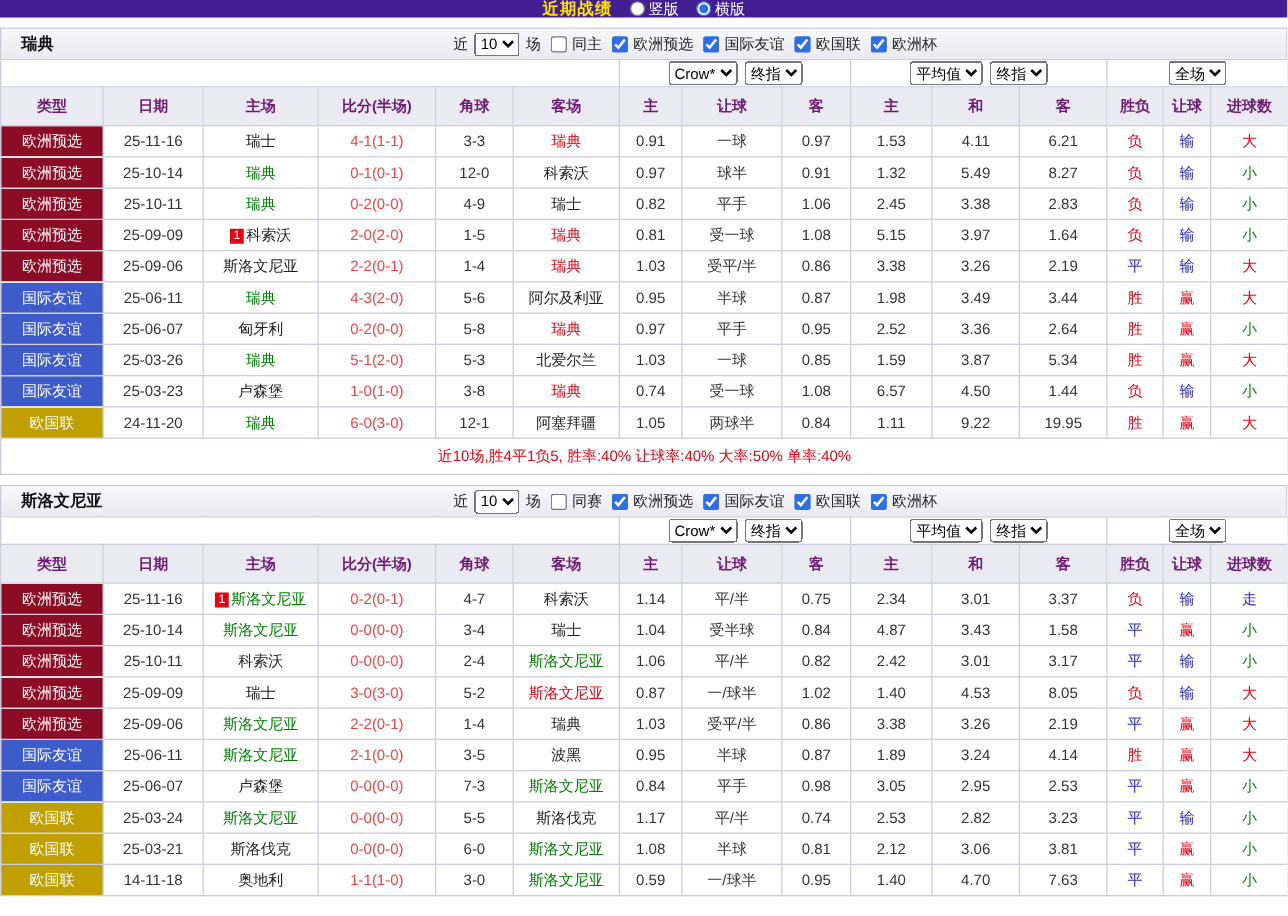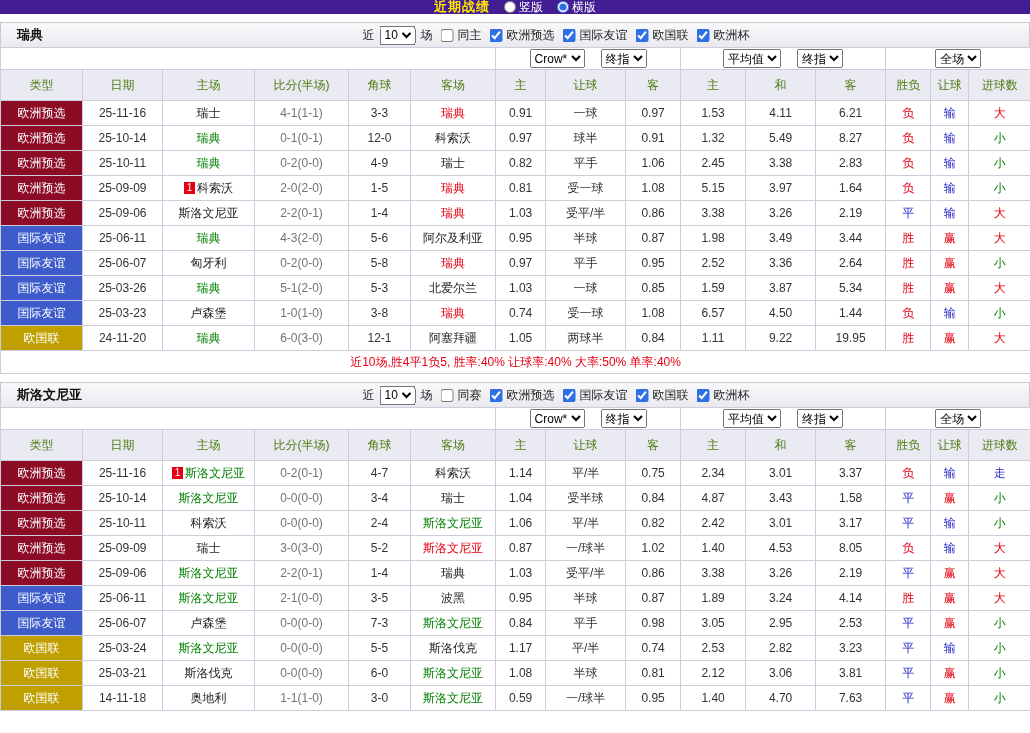--- a/index.html
+++ b/index.html
@@ -28,35 +28,35 @@
     position: absolute; left: 54%; transform: translateX(-50%);
     display: flex; align-items: center; gap: 3px; white-space: nowrap; color: #222;
   }
   .filters select { height: 19px; font-size: 12px; margin: 8px 2px; }
   .filters input[type=checkbox] { width: 13px; height: 13px; margin: 0 1px 0 5px; accent-color: #2f6fe4; }
 
   table { border-collapse: collapse; width: 1030px; table-layout: fixed; background: #fff; border: 1px solid #b9b9c9; }
   td, th { border: 1px solid #ccccda; text-align: center; white-space: nowrap; overflow: hidden; font-weight: normal; }
   tbody td { height: 25px; }
   tr.dd-row td { height: 22px; background: #fff; }
-  .dd-cell select { height: 19px; font-size: 12px; margin: 0 8px; }
-  tr.head-row th { height: 31px; background: #eaeaf3; color: #4d7c0f; }
+  .dd-cell select { height: 19px; font-size: 12px; margin: 0 3px; }
+  tr.head-row th { height: 31px; background: #eaeaf3; color: #701a75; font-weight: bold; }
 
   td.type-euroqual { background: #8c0c26; color: #fff; }
   td.type-friendly { background: #3d5bcb; color: #fff; }
   td.type-nations  { background: #bfa000; color: #fff; }
 
-  td.score { color: #737373; }
+  td.score { color: #ef4444; }
   .t-black { color: #222; }
   .t-red   { color: #e60012; }
   .t-green { color: #008000; }
   .c-red   { color: #e60012; }
   .c-blue  { color: #2929c8; }
   .c-green { color: #008000; }
-  td.summary { color: #e60012; height: 23px; background: #fff; }
+  td.summary { color: #e60012; height: 29px; background: #fff; }
 
   .badge1 {
     display: inline-block; background: #e60012; color: #fff;
     font-size: 10px; line-height: 12px; width: 11px; height: 12px;
     margin-right: 2px; vertical-align: 1px;
   }
 </style>
 </head>
 <body>
 

